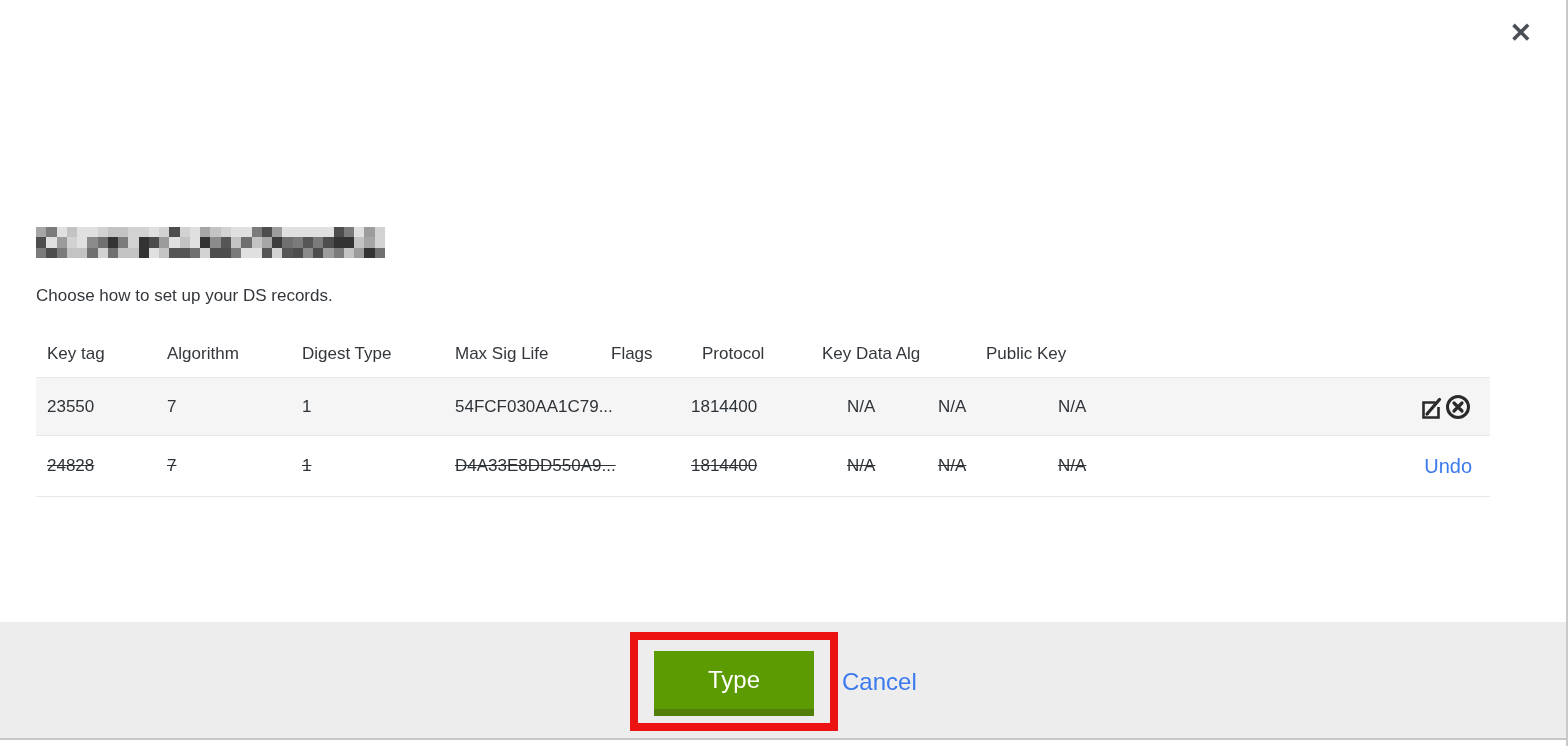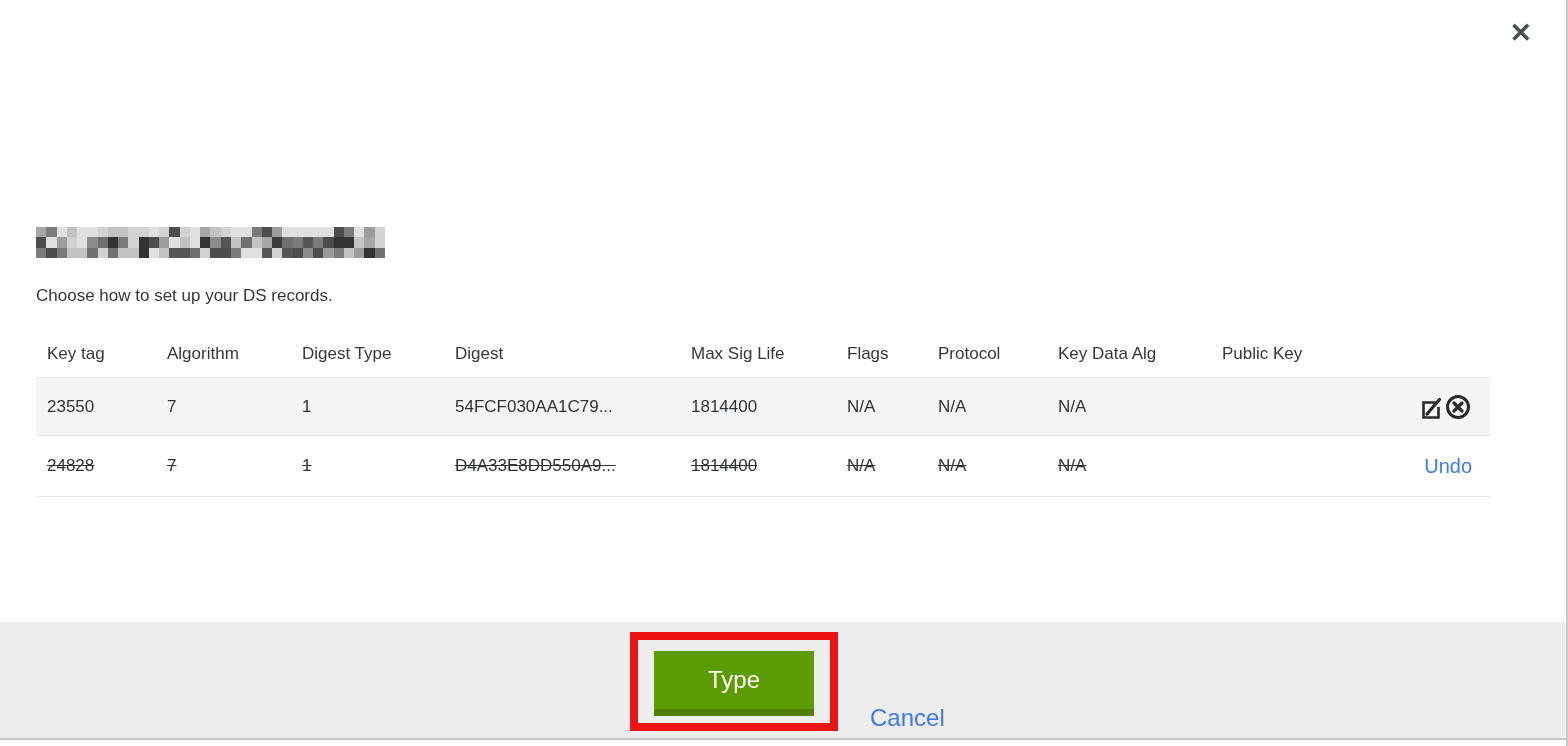--- a/index.html
+++ b/index.html
@@ -43,21 +43,21 @@
   }
   .footer {
     position:absolute; left:0; top:622px; width:1568px; height:118px;
     background:#ededed; border-bottom:2px solid #c6c6c6;
   }
   .save-btn {
     position:absolute; left:654px; top:651px; width:160px; height:65px;
     background:#5d9b02; border:none; border-bottom:7px solid #517f0a;
     color:#ffffff; font-size:24px; font-family:inherit; cursor:pointer;
   }
-  .cancel-link { position:absolute; left:870px; top:668px; font-size:24px;margin-top:36px; }
+  .cancel-link { position:absolute; left:842px; top:668px; font-size:24px; }
   .red-box {
     position:absolute; left:630px; top:632px; width:208px; height:99px;
     border:8px solid #ee1313; background:transparent; pointer-events:none; z-index:10;
   }
 </style>
 </head>
 <body>
 
 <div class="modal">
 
@@ -170,21 +170,20 @@
     </div>
 
   <p class="subtitle">Choose how to set up your DS records.</p>
 
   <div class="ds-table">
 
     <div class="trow thead">
       <div class="cell c0">Key tag</div>
       <div class="cell c1">Algorithm</div>
       <div class="cell c2">Digest Type</div>
-      <div class="cell c3">Digest</div>
       <div class="cell c4">Max Sig Life</div>
       <div class="cell c5">Flags</div>
       <div class="cell c6">Protocol</div>
       <div class="cell c7">Key Data Alg</div>
       <div class="cell c8">Public Key</div>
       <div class="cell c9"></div>
     </div>
 
     <div class="trow row1">
       <div class="cell c0">23550</div>

